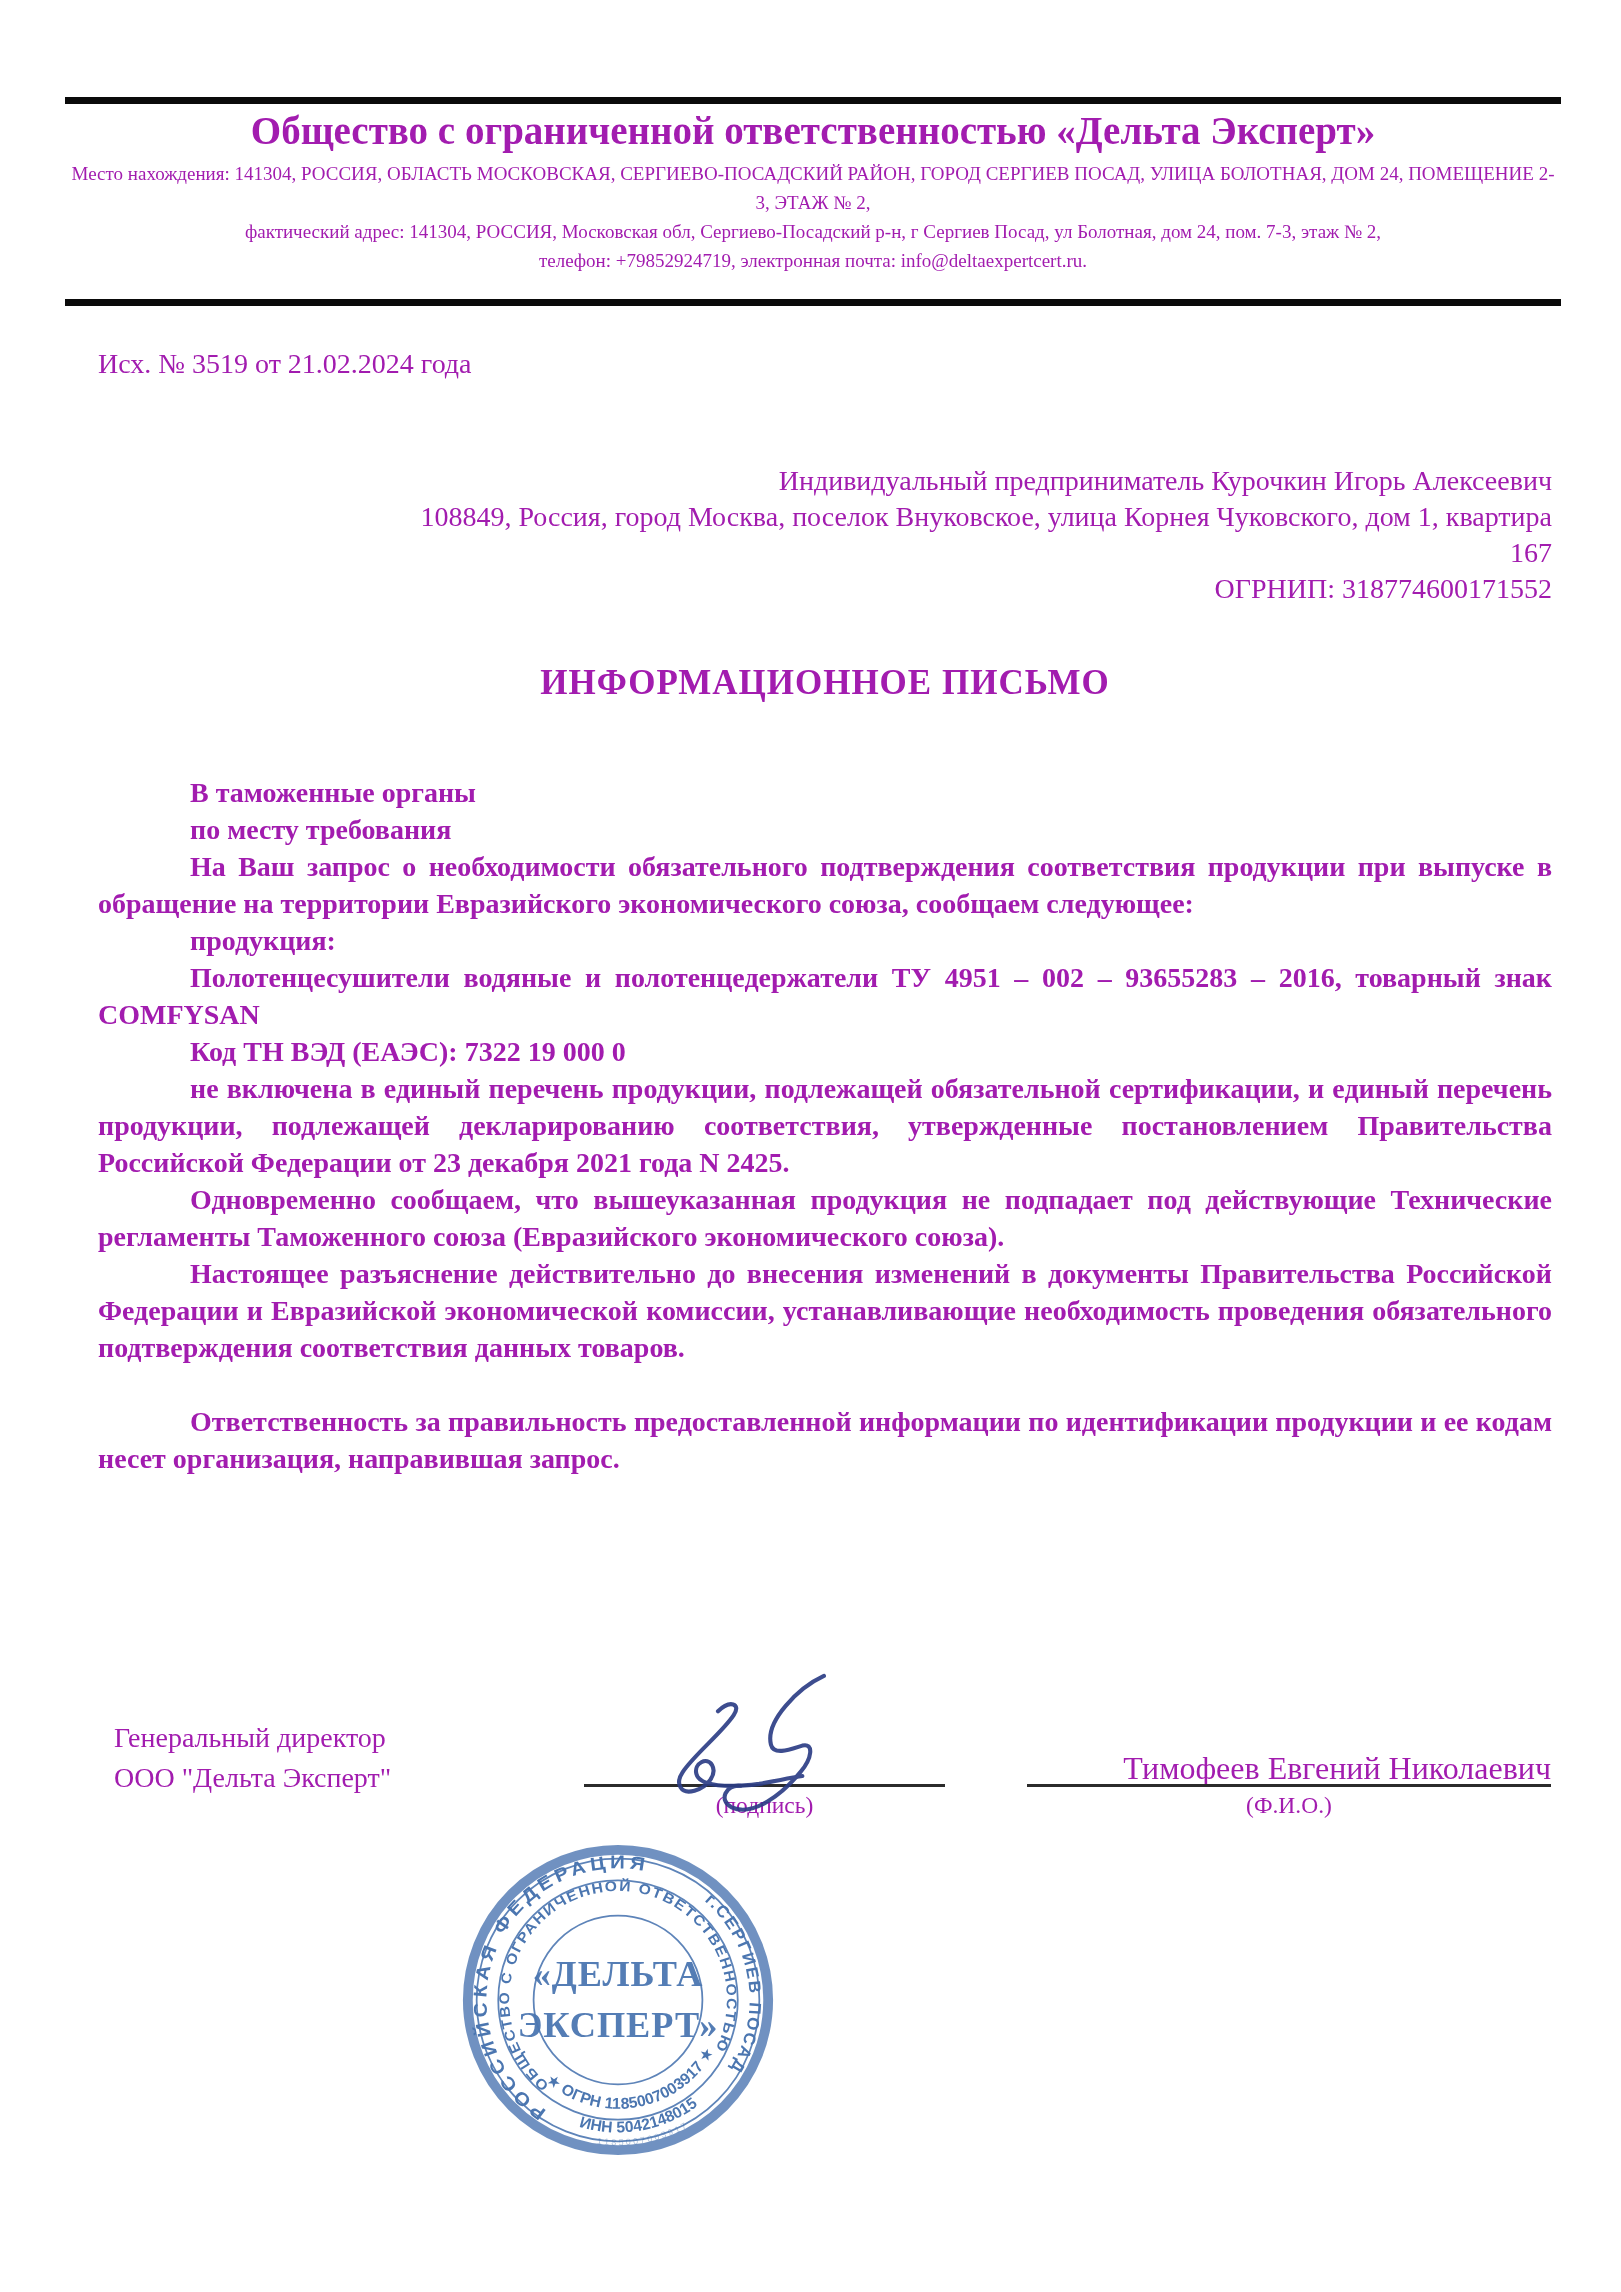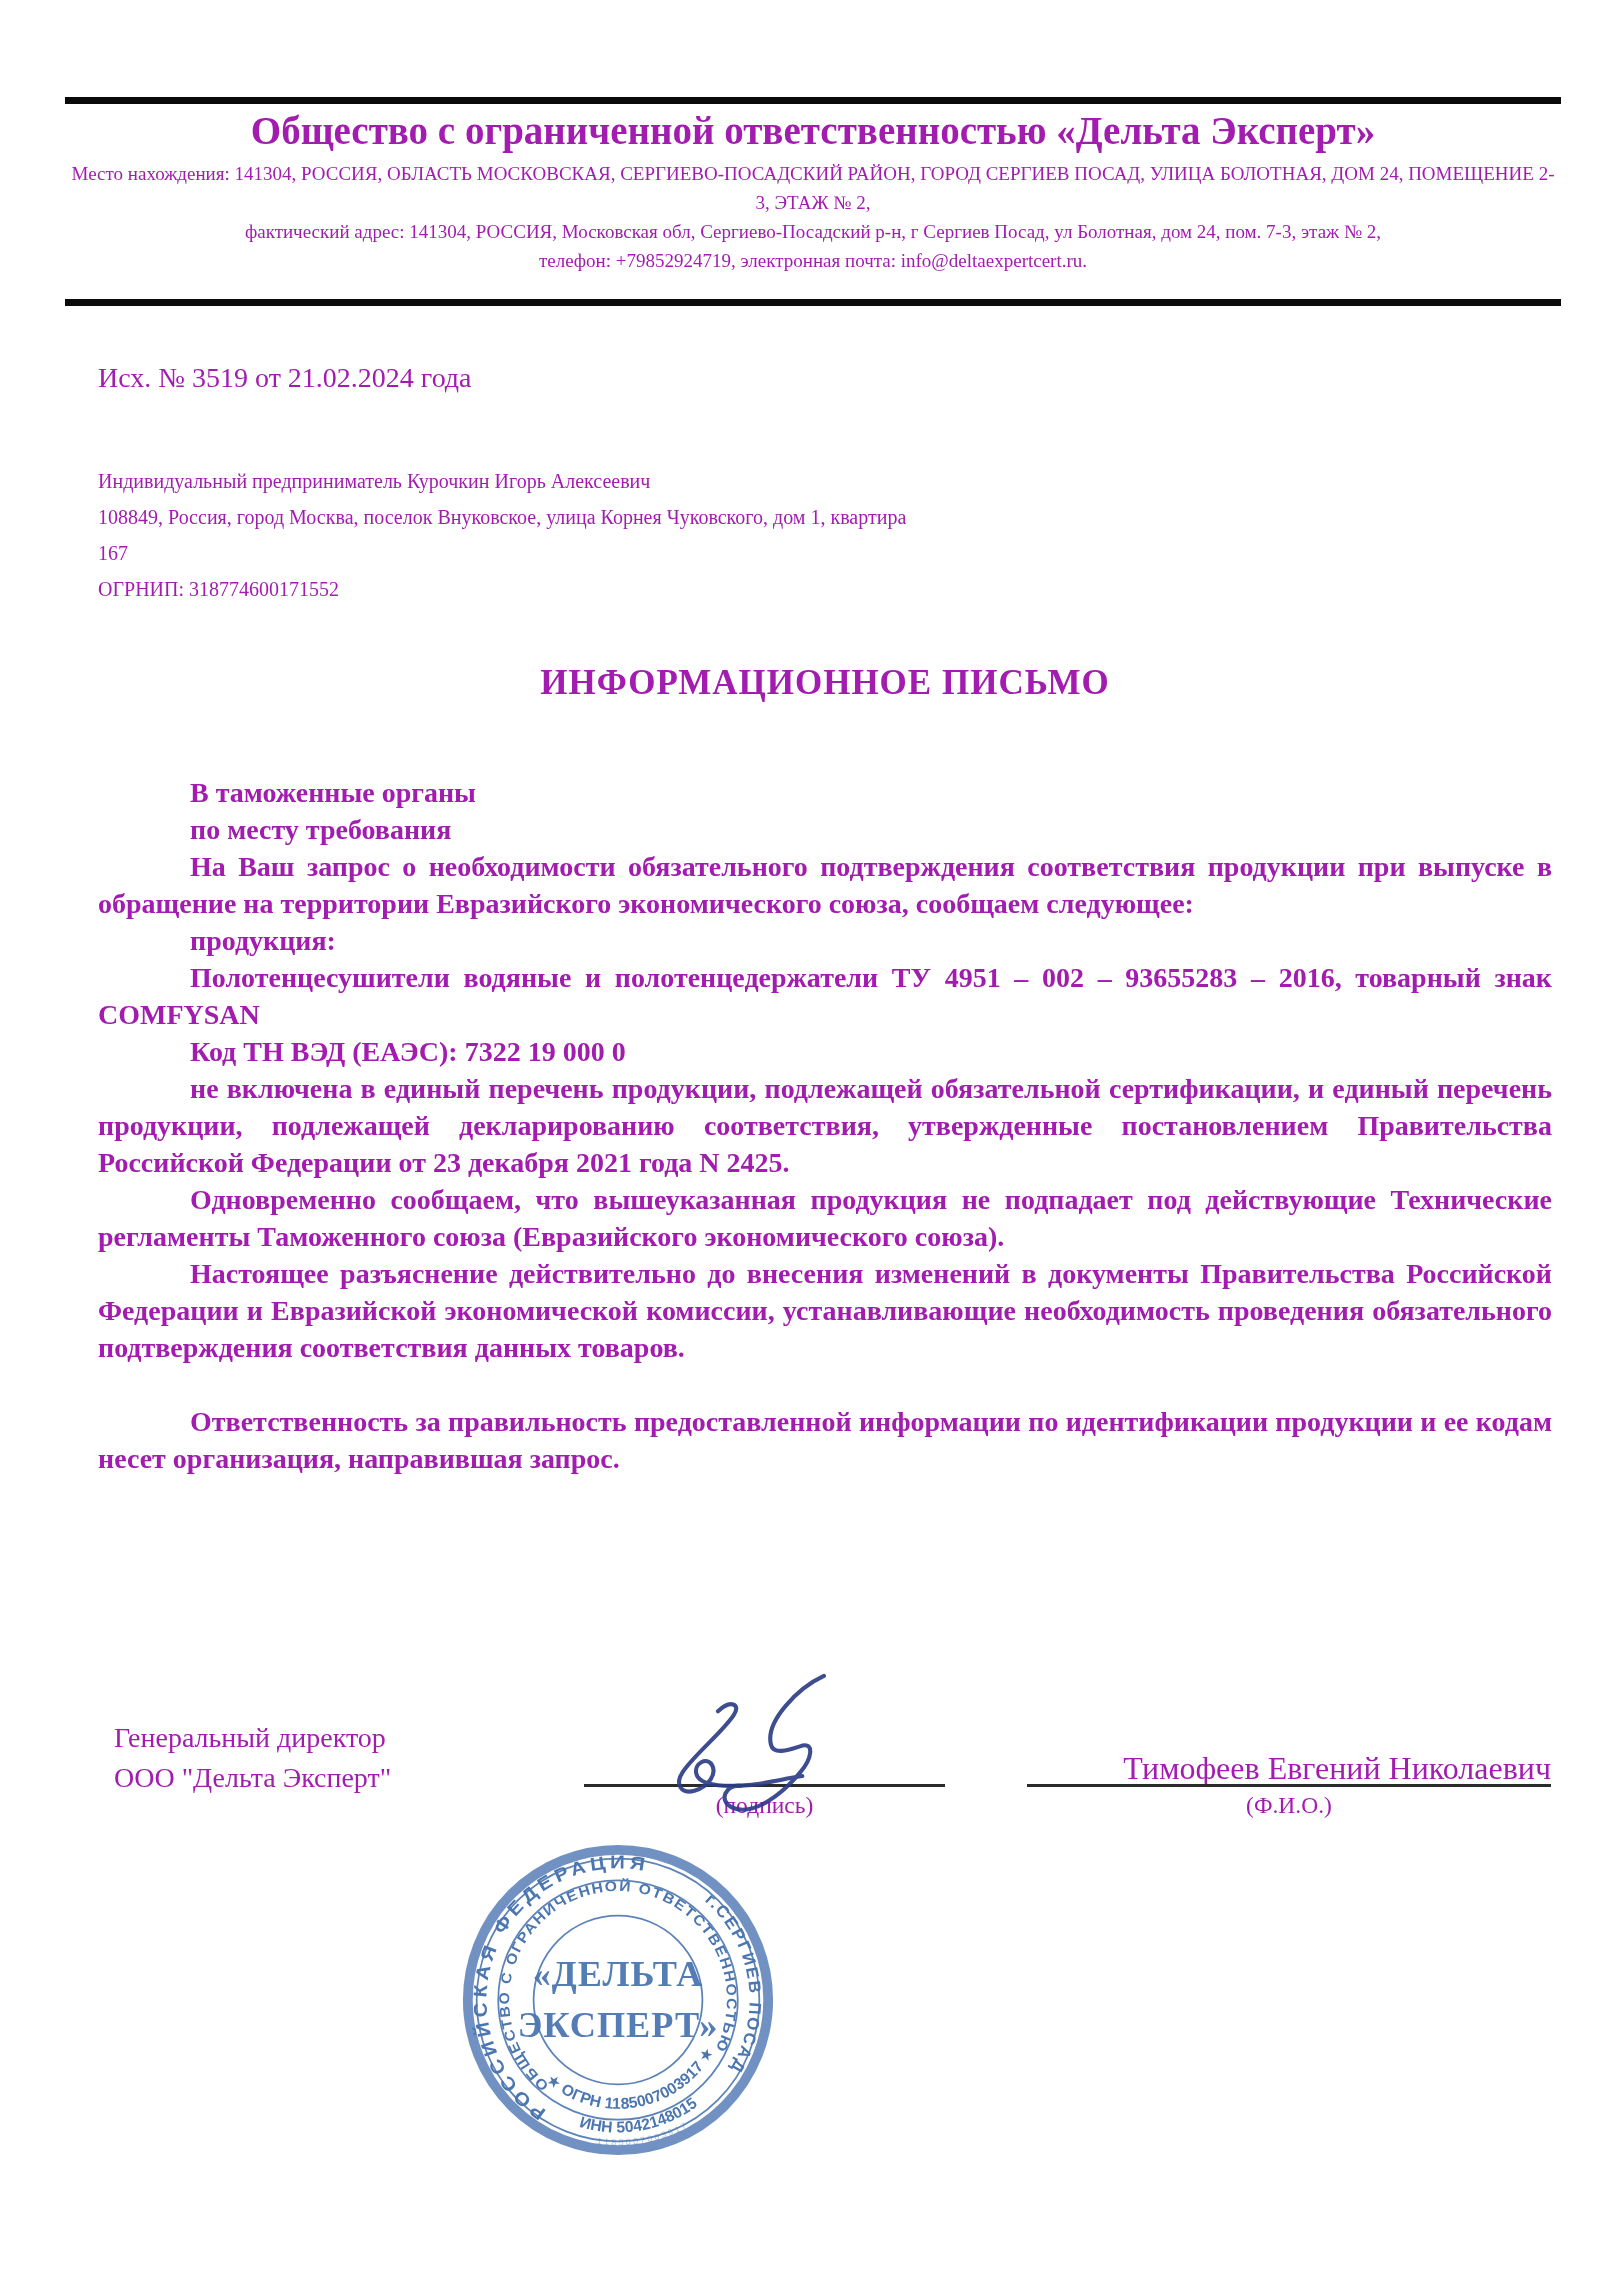--- a/index.html
+++ b/index.html
@@ -11,22 +11,22 @@
     font-family:"Liberation Serif","DejaVu Serif",serif;
     color:#a21caf;
     overflow:hidden;
   }
   .rule{position:absolute;left:65px;width:1496px;height:6.9px;background:#0a0a0a;}
   .rule-top{top:97px;}
   .rule-bottom{top:299px;}
   .header{position:absolute;left:65px;top:108px;width:1496px;text-align:center;}
   .company-title{font-size:39px;font-weight:bold;line-height:45px;margin:0 0 5.9px 0;}
   .addr{font-size:19px;line-height:29px;font-stretch:condensed;}
-  .outgoing{position:absolute;left:98px;top:362px;font-size:28px;}
-  .recipient{position:absolute;left:98px;top:463px;width:1454px;text-align:left;font-size:20px;line-height:36px;}
+  .outgoing{position:absolute;left:98px;top:348px;font-size:28px;}
+  .recipient{position:absolute;left:98px;top:463px;width:1454px;text-align:right;font-size:28px;line-height:36px;}
   .letter-title{position:absolute;left:98px;top:663px;width:1454px;text-align:center;font-size:35px;font-weight:bold;letter-spacing:1px;}
   .body{position:absolute;left:98px;top:774px;width:1454px;font-size:28px;line-height:37px;}
   .body p{margin:0;text-align:justify;text-indent:92px;font-weight:bold;}
   .body p.last{margin-top:37px;}
   .sig-left{position:absolute;left:114px;top:1718px;font-size:28px;line-height:40px;}
   .sig-line{position:absolute;top:1784px;height:2.9px;background:#2b2b2b;}
   .sig-line-center{left:584px;width:361px;}
   .sig-line-right{left:1027px;width:524px;}
   .sig-caption{position:absolute;top:1792px;text-align:center;font-size:23.5px;}
   .cap-center{left:584px;width:361px;}

